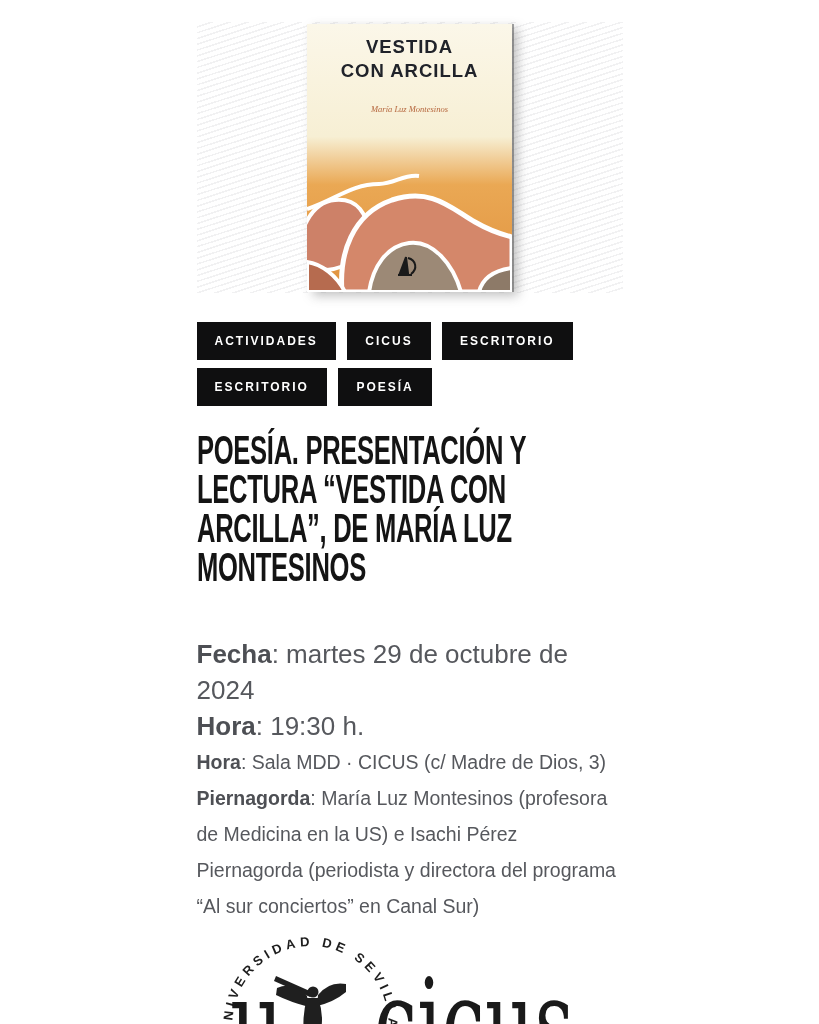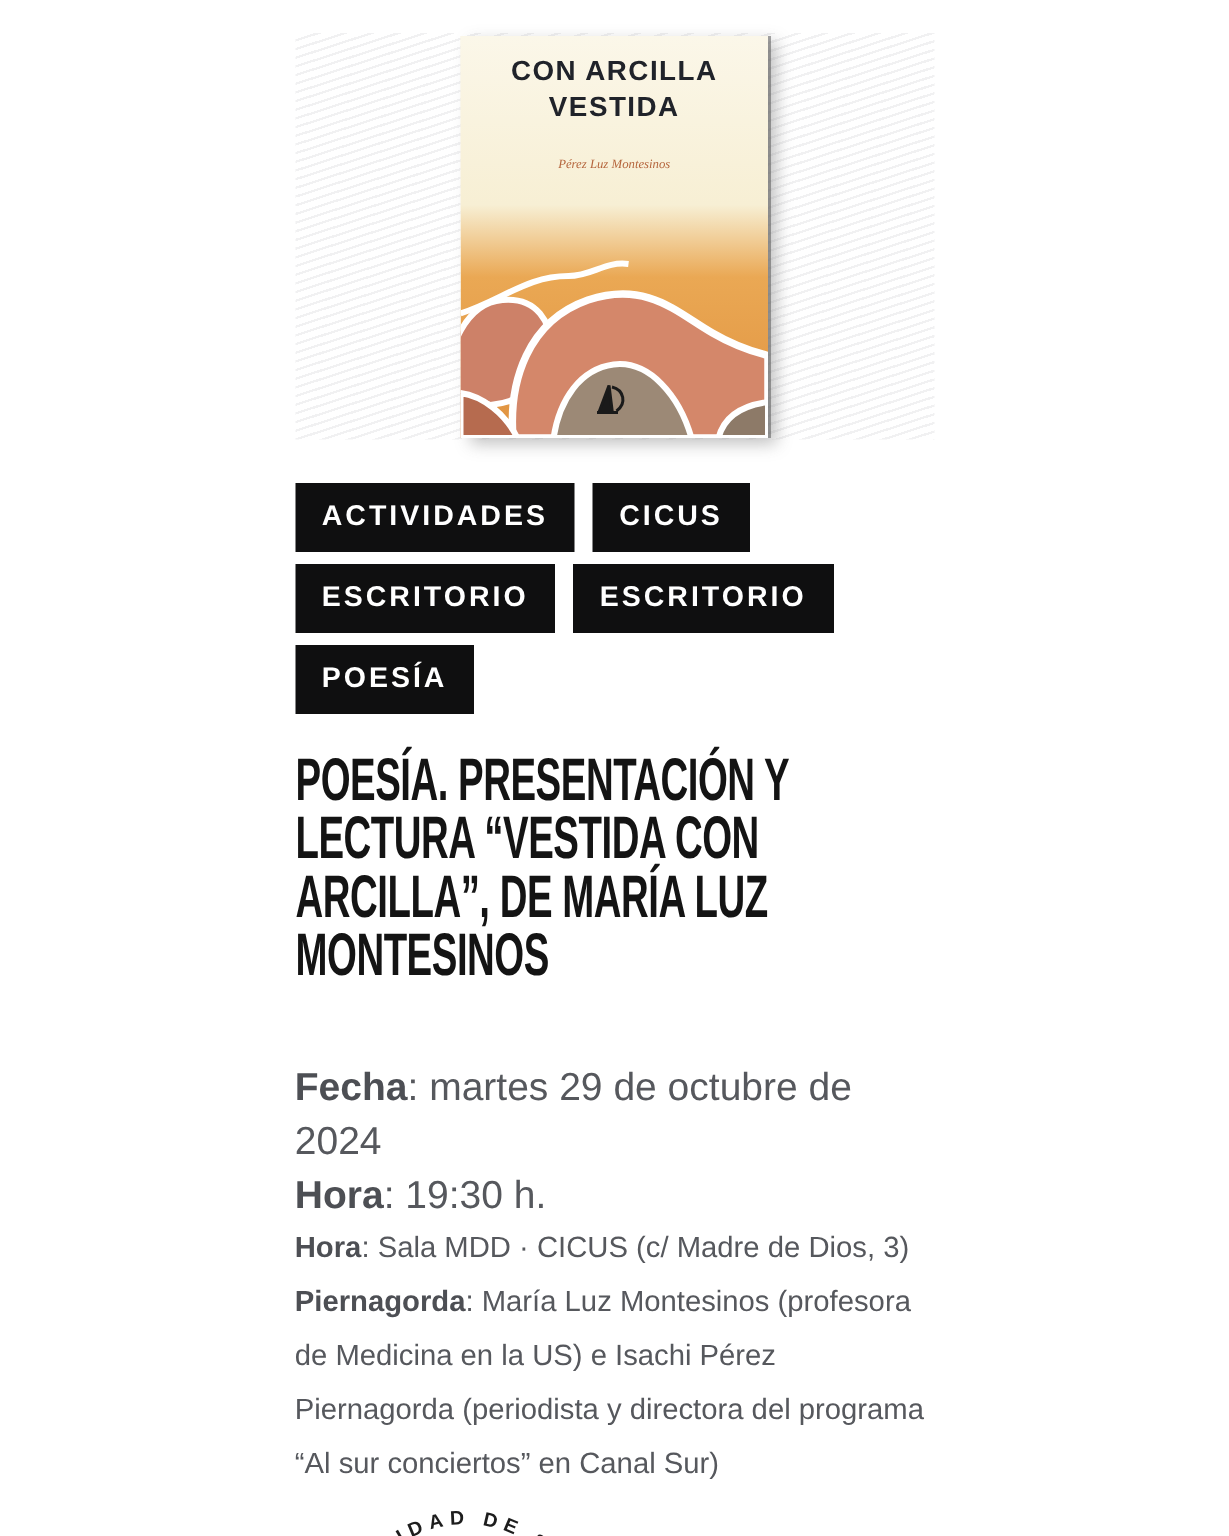--- a/index.html
+++ b/index.html
@@ -31,21 +31,21 @@
     position:absolute; top:80px; left:0; right:0; text-align:center;
     font-family:"Liberation Serif", serif; font-style:italic;
     font-size:8.5px; color:#b5653c;
   }
 
   
   .tags { margin-top:29px; width:426px; }
   .tag {
     display:inline-block; text-decoration:none; cursor:pointer;
     background:#0f0f10; color:#ffffff;
-    font-size:19px; font-weight:700; letter-spacing:2px;
+    font-size:12px; font-weight:700; letter-spacing:2px;
     padding:12px 18px; margin:0 7px 8px 0; white-space:nowrap;
   }
 
   
   .post-title { margin-top:17px; }
   .hline {
     display:block; white-space:nowrap;
     font-size:40px; font-weight:700; letter-spacing:-0.5px;
     line-height:39px; color:#141414;
     transform:scaleX(0.64); transform-origin:0 50%;
@@ -84,24 +84,24 @@
         <path d="M0,238 C15,240 30,252 38,268 L0,268 Z" stroke-width="4" stroke="#ffffff" fill="#b66b4f"></path>
         <path d="M62,268 C66,242 80,222 102,219 C126,216 146,240 154,268 Z" stroke-width="4" stroke="#ffffff" fill="#9c8976"></path>
         <path d="M172,268 C176,252 190,246 205,244 L205,268 Z" stroke-width="4" stroke="#ffffff" fill="#8d7a68"></path>
         <g fill="none" stroke-width="2" stroke="#1a1a1a">
           <path d="M93,249 L99,233 L101,249 Z" fill="#1a1a1a"></path>
           <path d="M101,234 C109,236 111,245 104,250"></path>
           <path d="M91,251 L105,251"></path>
         </g>
       </svg>
       <div class="cover-title">
+        <div>VESTIDA</div>
         <div>CON ARCILLA</div>
-        <div>VESTIDA</div>
       </div>
-      <div class="cover-author">Pérez Luz Montesinos</div>
+      <div class="cover-author">María Luz Montesinos</div>
     </div>
   </div>
 
   <div class="tags">
     <a class="tag">ACTIVIDADES</a>
     <a class="tag">CICUS</a>
     <a class="tag">ESCRITORIO</a>
     <a class="tag">ESCRITORIO</a>
     <a class="tag">POESÍA</a>
   </div>

